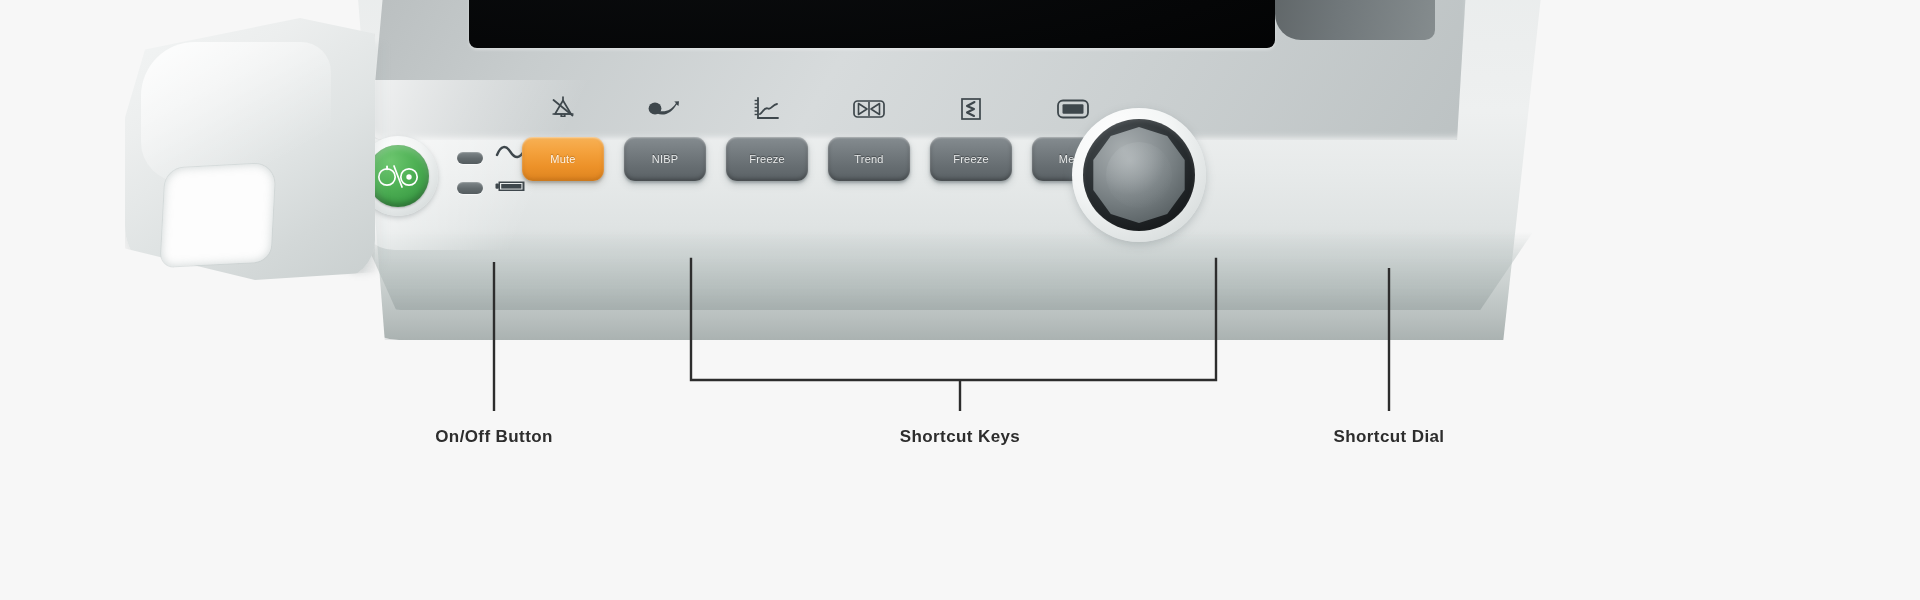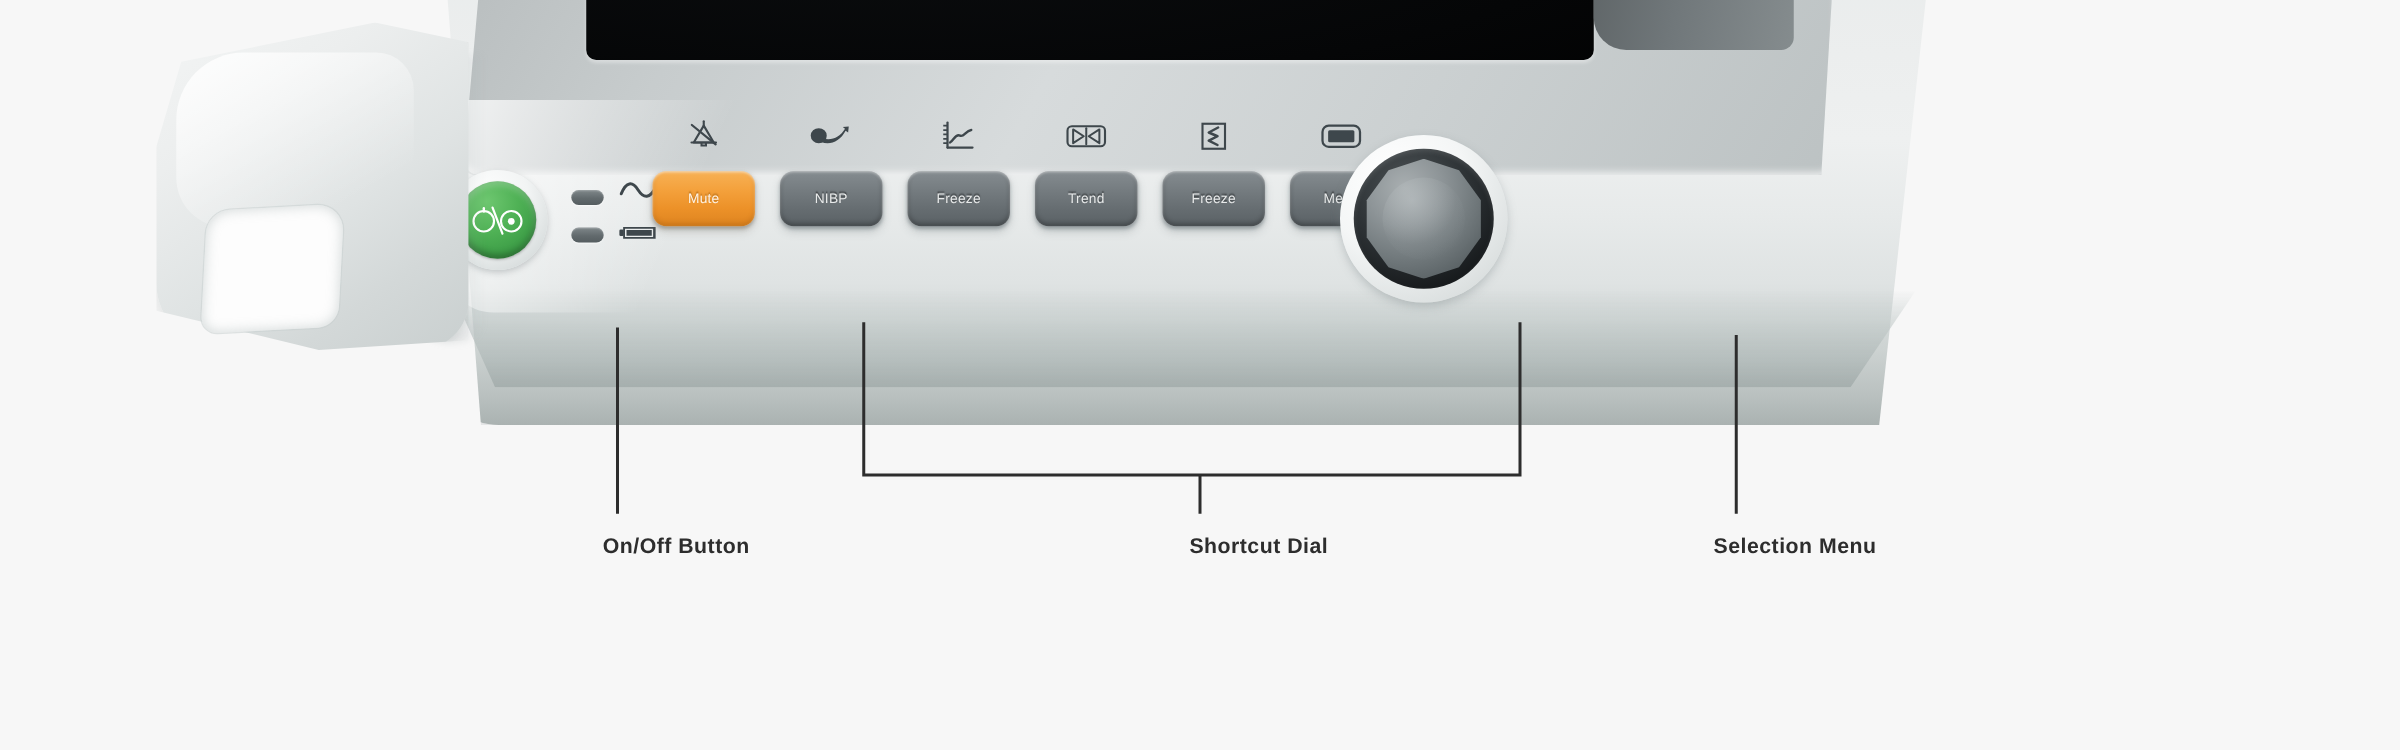--- a/index.html
+++ b/index.html
@@ -328,21 +328,20 @@
     pointer-events: none;
   }
   .anno-label {
     position: absolute;
     font-size: 17px;
     font-weight: bold;
     color: #2d2d2d;
     letter-spacing: 0.4px;
     white-space: nowrap;
     transform: translateX(-50%);
-    margin-left: 47px;
   }
 </style>
 </head>
 <body>
 
 <div id="stage">
 
   <div class="device">
 
     <div class="chassis"></div>
@@ -482,16 +481,16 @@
 
     <line x1="494" y1="262" x2="494" y2="411" stroke="#2d2d2d" stroke-width="2.4"></line>
 
     <path d="M691 259 L691 380 L1216 380 L1216 259" fill="none" stroke="#2d2d2d" stroke-width="2.4" stroke-linecap="square"></path>
     <line x1="960" y1="380" x2="960" y2="411" stroke="#2d2d2d" stroke-width="2.4"></line>
 
     <line x1="1389" y1="268" x2="1389" y2="411" stroke="#2d2d2d" stroke-width="2.4"></line>
   </svg>
 
   <div class="anno-label" style="left:494px; top:427px">On/Off Button</div>
-  <div class="anno-label" style="left:960px; top:427px">Shortcut Dial</div>
-  <div class="anno-label" style="left:1389px; top:427px">Selection Menu</div>
+  <div class="anno-label" style="left:960px; top:427px">Shortcut Keys</div>
+  <div class="anno-label" style="left:1389px; top:427px">Shortcut Dial</div>
 
 </div>
 
 </body></html>

